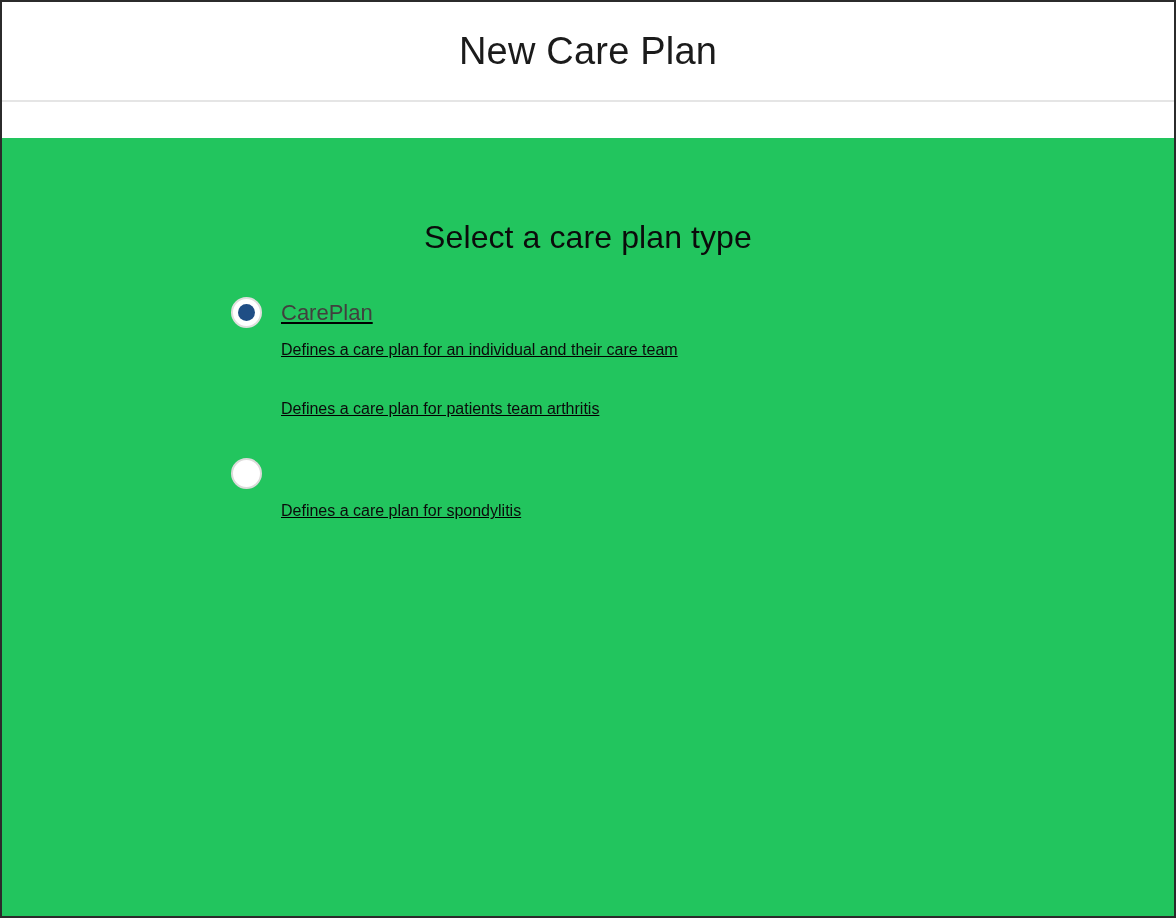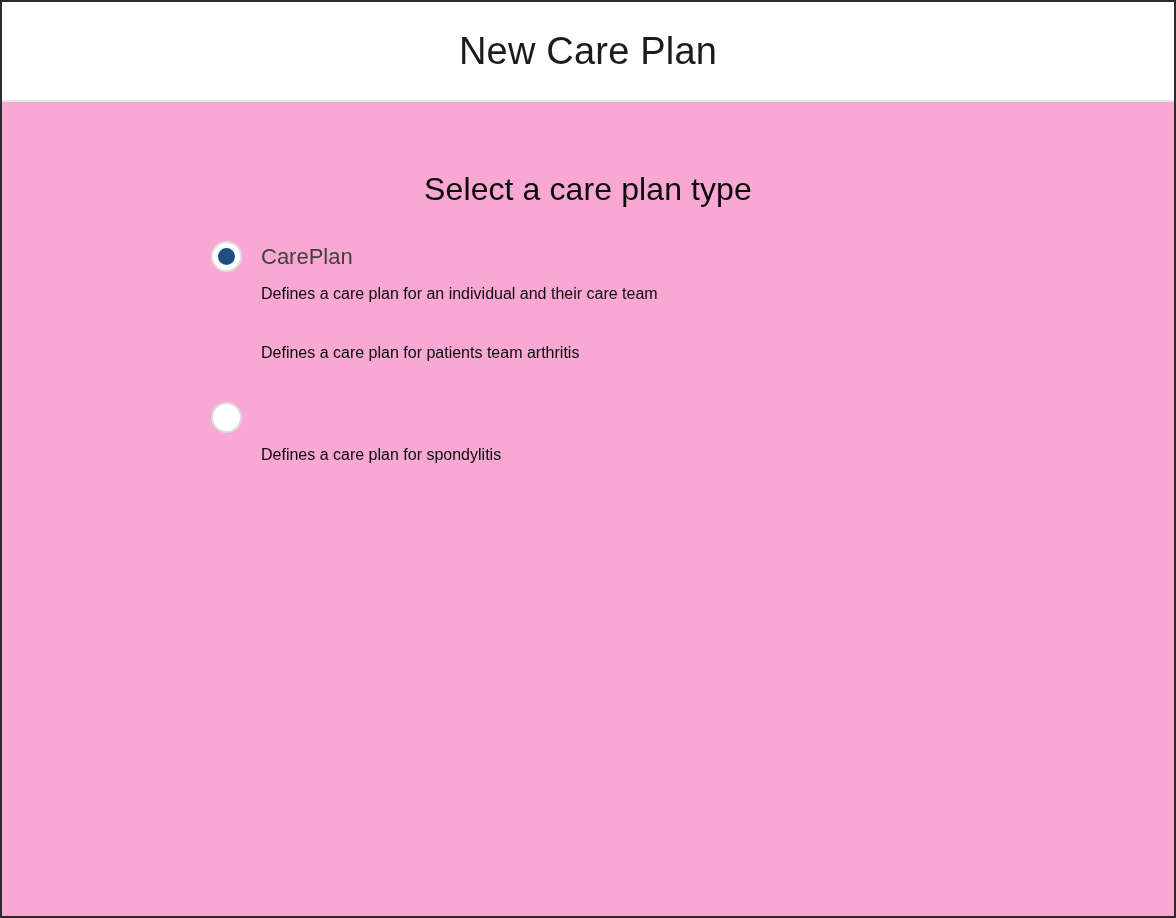--- a/index.html
+++ b/index.html
@@ -1,16 +1,16 @@
 <!DOCTYPE html>
 <html><head>
 <meta charset="utf-8">
 <title>New Care Plan</title>
 <style>
-  * { box-sizing: border-box; }
+  * { box-sizing: border-box; gap: 36px; }
   html, body {
     margin: 0;
     padding: 0;
   }
   body {
     width: 1176px;
     height: 918px;
     background: #ffffff;
     font-family: "Liberation Sans", "DejaVu Sans", sans-serif;
     -webkit-font-smoothing: antialiased;
@@ -43,43 +43,44 @@
     font-weight: 300;
     color: #1b1b1b;
     letter-spacing: 0.2px;
     line-height: 1;
     white-space: nowrap;
   }
 
   
   .modal-body {
     flex: 1 1 auto;
-    background: #f9a8d4;
-    padding: 0;
+    background: #22c55e;
+    padding: 12px;
     position: relative;
   }
 
   .section-heading {
     text-align: center;
     font-size: 32px;
     font-weight: 400;
     color: #0b0b0b;
     margin: 0;
     padding-top: 68px;
     line-height: 1.2;
     letter-spacing: 0.1px;
   }
 
   
   .options {
-    margin: 0;
+    margin: 8px;
     padding: 0;
     list-style: none;
     padding-top: 33px;
     padding-left: 209px;
+    text-decoration: underline;
   }
   .option {
     margin: 0 0 39px 0;
     padding: 0;
   }
   .option:last-child { margin-bottom: 0; }
 
   .option-row {
     display: flex;
     align-items: center;

